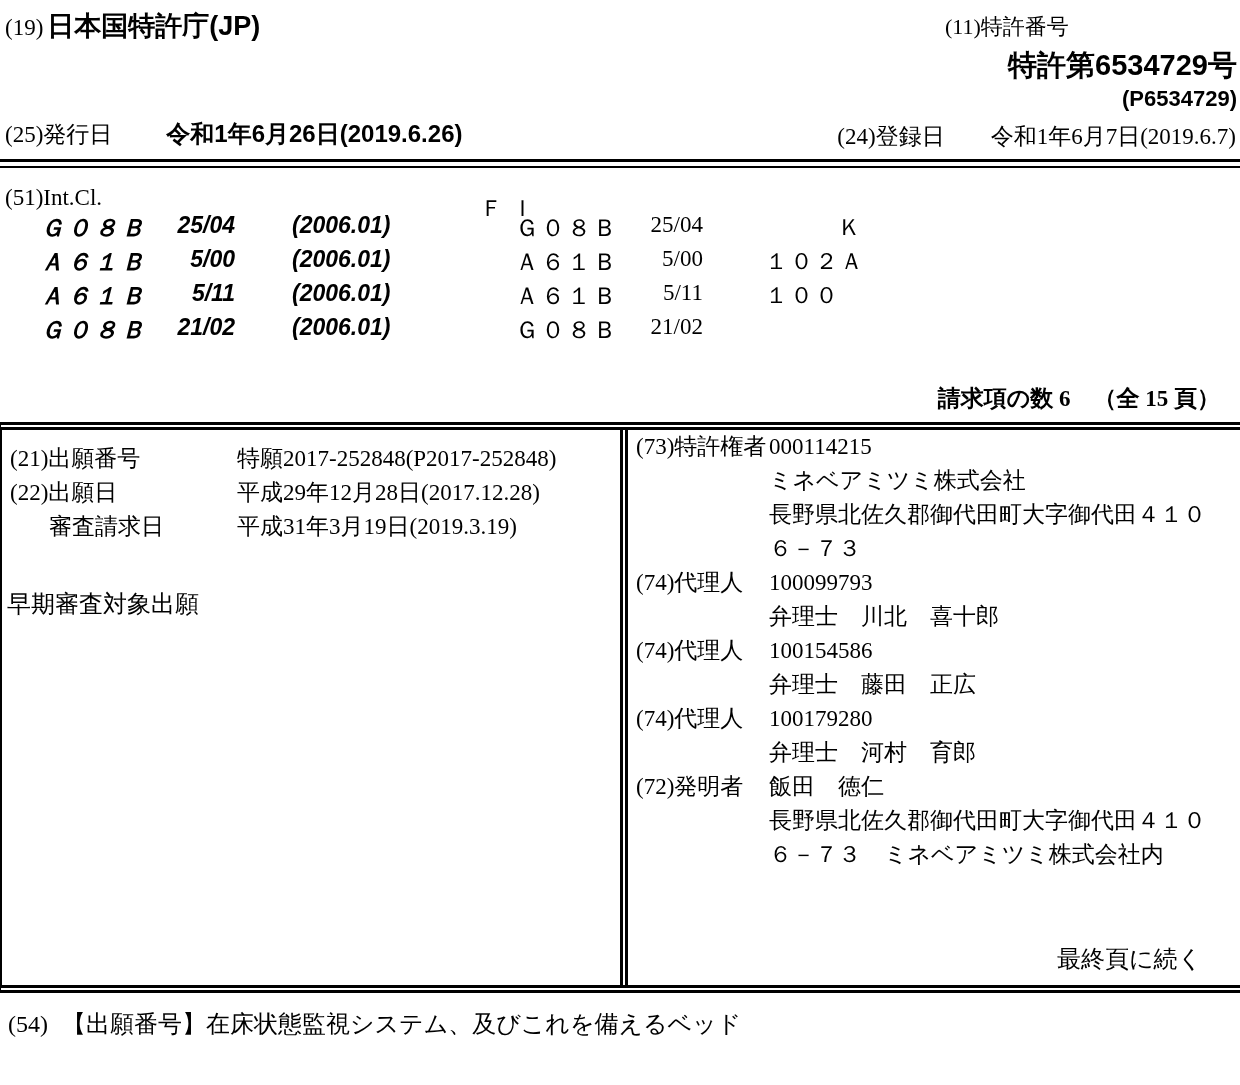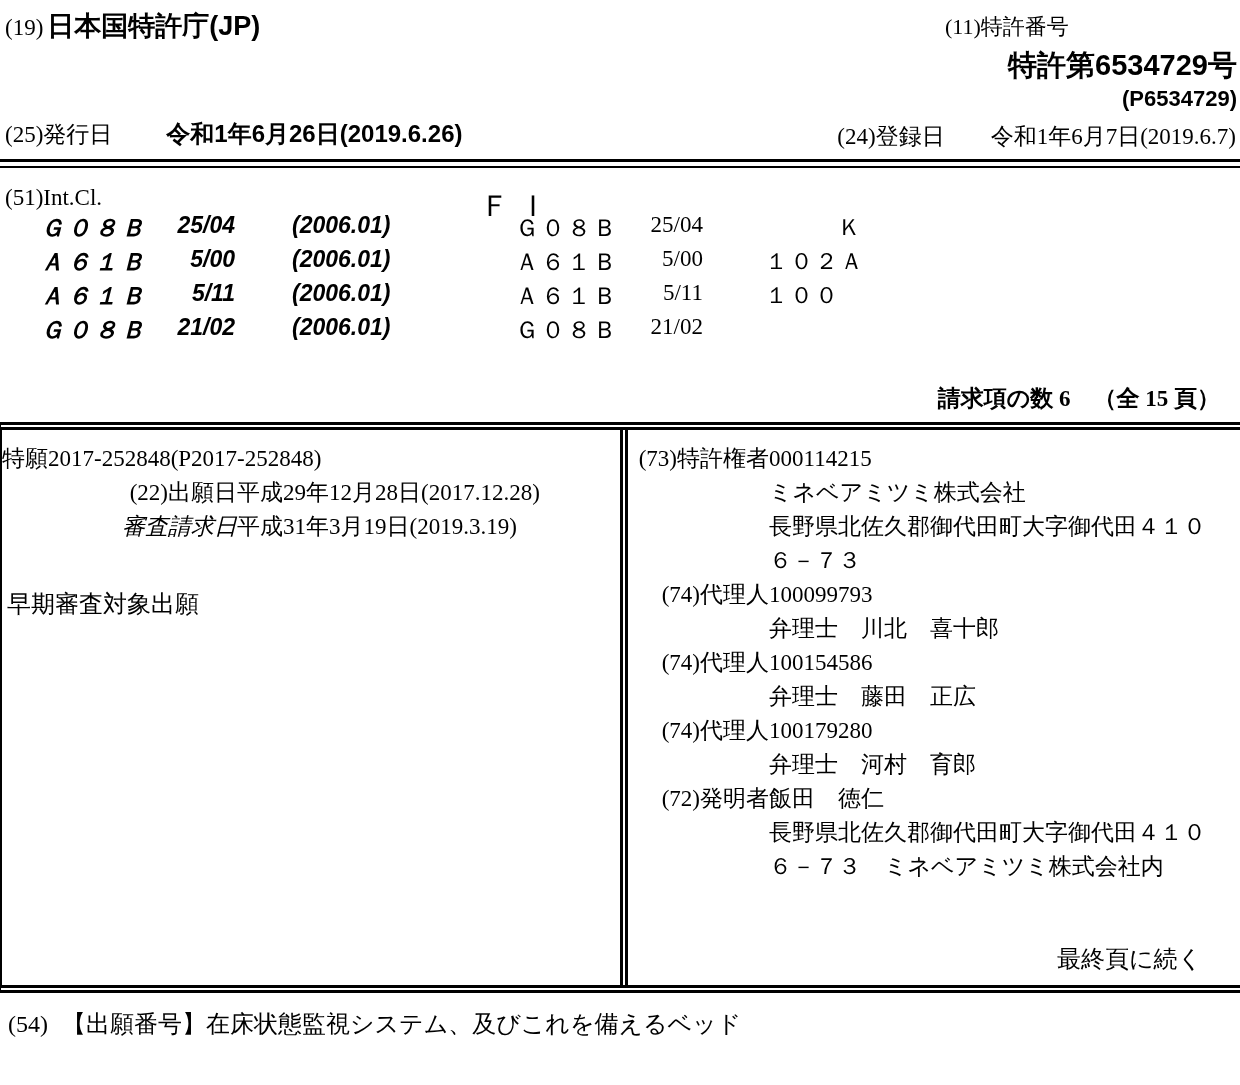--- a/index.html
+++ b/index.html
@@ -3,42 +3,42 @@
 <meta charset="utf-8">
 <style>
   html,body{margin:0;padding:0;background:#fff;}
   #page{
     position:relative;
     width:1240px;height:1085px;
     background:#ffffff;
     color:#000;
     overflow:hidden;
   }
-  .serif{font-family:"Liberation Serif","DejaVu Serif",serif;text-align:right;}
+  .serif{font-family:"Liberation Serif","DejaVu Serif",serif;}
   .gothic{font-family:"Liberation Sans","DejaVu Sans",sans-serif;font-weight:bold;}
   .abs{position:absolute;white-space:nowrap;}
 
   
   #office{left:5px;top:8px;font-size:23px;}
   #office .office-name{font-size:27px;margin-left:4px;}
   #kind{left:428px;top:4px;font-size:23px;}
   #kind .kind-title{font-size:34px;margin-left:2px;letter-spacing:1px;}
   #patent-no-label{left:945px;top:12px;font-size:22px;}
   #patent-no{right:3px;top:46px;font-size:29px;text-align:right;}
   #patent-no-paren{right:3px;top:86px;font-size:22px;text-align:left;}
   #issue-line{left:5px;top:118px;font-size:23px;}
   #issue-line .issue-date{font-size:24px;margin-left:54px;}
   #reg-line{right:4px;top:121px;font-size:23px;}
 
   #rule-header{left:0;top:159px;width:1240px;height:4px;
     border-top:3px solid #000;border-bottom:2px solid #000;}
 
   
   #intcl-label{left:5px;top:185px;font-size:23px;}
-  #fi-label{left:480px;top:186px;font-size:30px;letter-spacing:8px;}
+  #fi-label{left:480px;top:193px;font-size:23px;letter-spacing:8px;}
   #class-rows{left:0;top:212px;width:1240px;}
   .class-row{position:relative;height:34px;}
   .ic-class{position:absolute;left:40px;font-size:24px;font-style:italic;letter-spacing:3px;}
   .ic-sub{position:absolute;left:140px;width:95px;text-align:right;font-size:23px;font-style:italic;}
   .ic-ver{position:absolute;left:280px;font-size:23px;font-style:italic;margin-left:12px;}
   .fi-class{position:absolute;left:515px;font-size:24px;letter-spacing:2px;}
   .fi-sub{position:absolute;left:613px;width:90px;text-align:right;font-size:23px;}
   .fi-extra{position:absolute;left:765px;font-size:23px;letter-spacing:2px;}
   .class-row:nth-child(1) .fi-extra{left:838px;}
   #claims-note{right:20px;top:383px;font-size:23px;font-weight:bold;}
@@ -46,24 +46,24 @@
   
   #bib{
     position:absolute;left:0;top:422px;width:1240px;height:571px;
     box-sizing:border-box;
     border-top:8px double #000;
     border-bottom:8px double #000;
     border-left:2px solid #000;
     display:flex;
   }
   #bib-left{width:618px;box-sizing:border-box;padding-top:12px;position:relative;}
-  #bib-right{flex:1;border-left:8px double #000;box-sizing:border-box;padding-top:12px;position:relative;}
+  #bib-right{flex:1;border-left:8px double #000;box-sizing:border-box;position:relative;}
   .brow{display:flex;line-height:34px;font-size:23px;white-space:nowrap;}
   #bib-left .blabel{width:235px;padding-left:8px;box-sizing:border-box;}
-  #bib-left .blabel.indent{padding-left:60px;font-style:italic;}
+  #bib-left .blabel.indent{padding-left:47px;}
   #bib-right .blabel{width:141px;padding-left:8px;box-sizing:border-box;}
   #early-note{position:absolute;left:5px;top:158px;font-size:24px;white-space:nowrap;}
   #continue-note{position:absolute;right:38px;bottom:10px;font-size:24px;white-space:nowrap;}
 
   
   #title-line{left:8px;top:1008px;font-size:24px;}
   #title-line .t-tag{margin-left:14px;}
 </style>
 </head>
 <body>
@@ -122,20 +122,21 @@
       <span class="fi-sub serif">21/02</span>
       <span class="fi-extra serif"></span>
     </div>
   </div>
 
   <div id="claims-note" class="abs serif">請求項の数 6　（全 15 頁）</div>
 
   <div id="bib">
     <div id="bib-left">
       <div class="brow serif">
+        <span class="blabel">(21)出願番号</span>
         <span class="bvalue">特願2017-252848(P2017-252848)</span>
       </div>
       <div class="brow serif">
         <span class="blabel">(22)出願日</span>
         <span class="bvalue">平成29年12月28日(2017.12.28)</span>
       </div>
       <div class="brow serif">
         <span class="blabel indent">審査請求日</span>
         <span class="bvalue">平成31年3月19日(2019.3.19)</span>
       </div>

